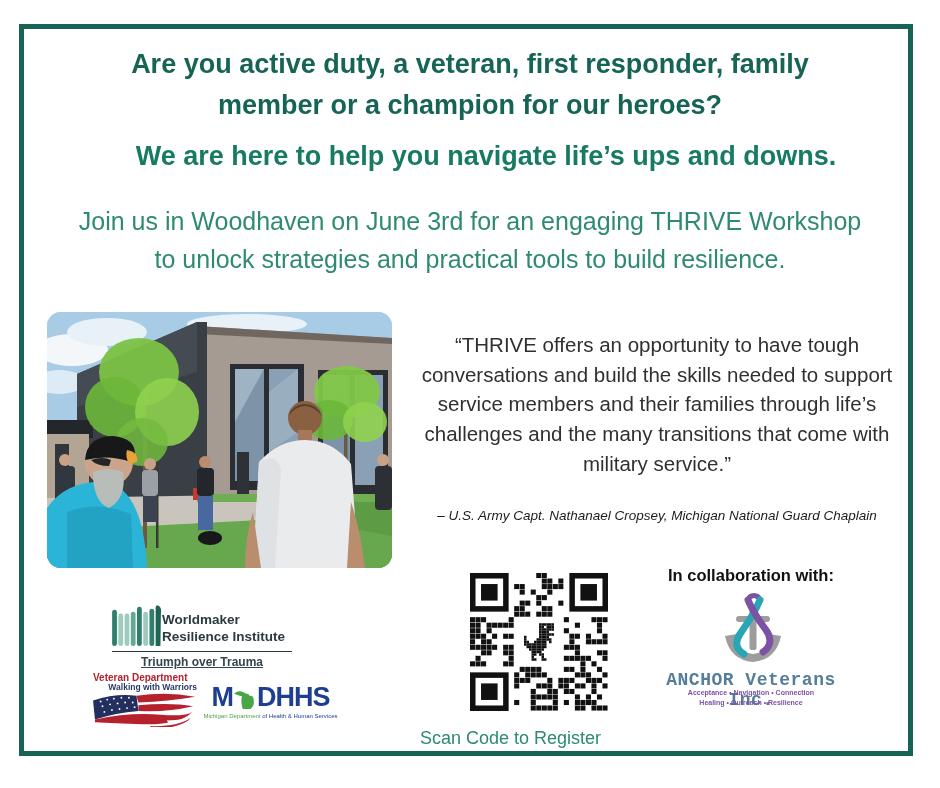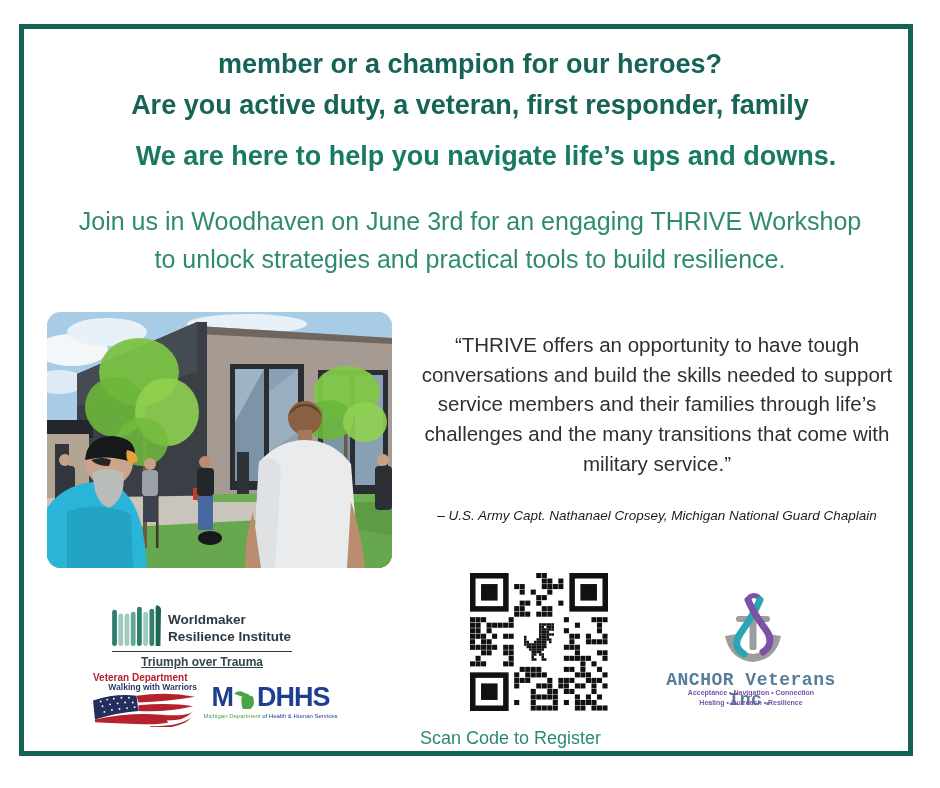--- a/index.html
+++ b/index.html
@@ -28,43 +28,43 @@
                 font-size:16.5px;font-weight:bold;color:var(--c-collab-label,#111111);}
   .anchor-logo{position:absolute;left:717px;top:592px;width:72px;height:78px;}
   .anchor-name{position:absolute;left:661px;width:180px;top:670px;text-align:center;
                font-family:"Liberation Mono",monospace;font-weight:bold;font-size:18px;
                color:var(--c-anchor-text,#567d99);letter-spacing:0.5px;}
   .anchor-values{position:absolute;left:661px;width:180px;text-align:center;
                  font-size:7px;font-weight:bold;color:var(--c-anchor-purple,#7c52a5);}
   .anchor-values.v1{top:689px;}
   .anchor-values.v2{top:699px;}
   .worldmaker{position:absolute;left:112px;top:604px;width:180px;}
-  .wm-row{display:flex;align-items:flex-end;gap:6px;border-bottom:1.5px solid #2b3a42;padding-bottom:3px;}
+  .wm-row{display:flex;align-items:flex-end;border-bottom:1.5px solid #2b3a42;padding-bottom:3px;}
   .wm-text{font-size:13.5px;font-weight:bold;color:#2b3a42;line-height:1.25;padding-bottom:2px;}
   .wm-tagline{text-align:center;font-size:12px;font-weight:bold;color:#33454d;margin-top:3px;text-decoration:underline;}
   .navigators{position:absolute;left:93px;top:672px;width:104px;}
   .nav-line1{font-size:10px;font-weight:bold;color:var(--c-navigators-red,#b5222d);text-align:left;}
   .nav-line2{font-size:8.5px;font-weight:bold;color:var(--c-navigators-navy,#273a66);text-align:right;margin-top:-1px;}
   .nav-flag{display:block;margin-top:1px;}
   .mdhhs{position:absolute;left:203px;top:682px;width:135px;text-align:center;}
   .mdhhs-letters{display:flex;align-items:center;justify-content:center;
                  font-size:27px;font-weight:bold;color:var(--c-mdhhs-blue,#1d3e91);letter-spacing:-1px;}
   .mdhhs-sub{font-size:6px;margin-top:0px;white-space:nowrap;}
   .mdhhs-sub .g{color:var(--c-mdhhs-green,#4aa546);}
   .mdhhs-sub .b{color:var(--c-mdhhs-blue,#1d3e91);}
 </style>
 </head>
 <body>
 
 <div class="page">
   <div class="frame"></div>
 
   <div class="headline">
+    <div>Are you active duty, a veteran, first responder, family</div>
     <div>member or a champion for our heroes?</div>
-    <div>Are you active duty, a veteran, first responder, family</div>
   </div>
 
   <div class="subheadline">We are here to help you navigate life’s ups and downs.</div>
 
   <div class="invite">
     <div>Join us in Woodhaven on June 3rd for an engaging THRIVE Workshop</div>
     <div>to unlock strategies and practical tools to build resilience.</div>
   </div>
 
   <div class="photo">
@@ -428,20 +428,21 @@
           <rect x="61.5" y="82.75" width="2.5" height="2.5" fill="#111111"></rect>
           <rect x="71.5" y="82.75" width="2.5" height="2.5" fill="#111111"></rect>
           <rect x="61.5" y="85.25" width="2.5" height="2.5" fill="#111111"></rect>
           <rect x="64" y="85.25" width="2.5" height="2.5" fill="#111111"></rect>
           <rect x="71.5" y="85.25" width="2.5" height="2.5" fill="#111111"></rect>
           <rect x="74" y="85.25" width="2.5" height="2.5" fill="#111111"></rect>
         </g>
       </svg></div>
   <div class="scan-label">Scan Code to Register</div>
 
+  <div class="collab-label">In collaboration with:</div>
   <svg class="anchor-logo" viewBox="0 0 72 78">
     <circle cx="36" cy="9" r="5.5" fill="none" stroke="#9d9d9d" stroke-width="3.5"></circle>
     <rect x="32.5" y="14" width="7" height="44" rx="2" fill="#9d9d9d"></rect>
     <rect x="19" y="24" width="34" height="6" rx="3" fill="#9d9d9d"></rect>
     <path d="M8,44 Q13,68 36,70 Q59,68 64,44 L55,49 Q52,60 36,62 Q20,60 17,49 Z" fill="#9d9d9d"></path>
     <polygon points="8,44 20,42 14,54" fill="#9d9d9d"></polygon>
     <polygon points="64,44 52,42 58,54" fill="#9d9d9d"></polygon>
     <path d="M31,8 C33,2 41,2 43,8" fill="none" stroke="#7c52a5" stroke-width="5" stroke-linecap="round"></path>
     <path d="M43,8 C38,20 30,32 23,42 C17,51 20,58 27,62" fill="none" stroke="#29a5b5" stroke-width="7" stroke-linecap="round"></path>
     <path d="M31,8 C36,20 43,30 49,38 C55,46 54,55 46,60" fill="none" stroke="#7c52a5" stroke-width="7" stroke-linecap="round"></path>

